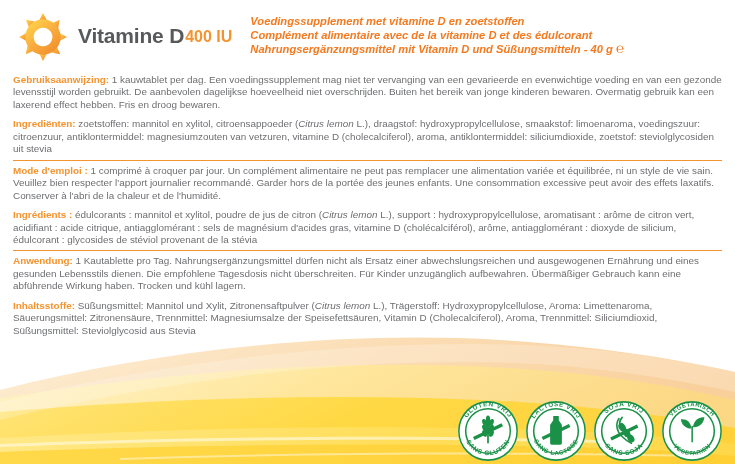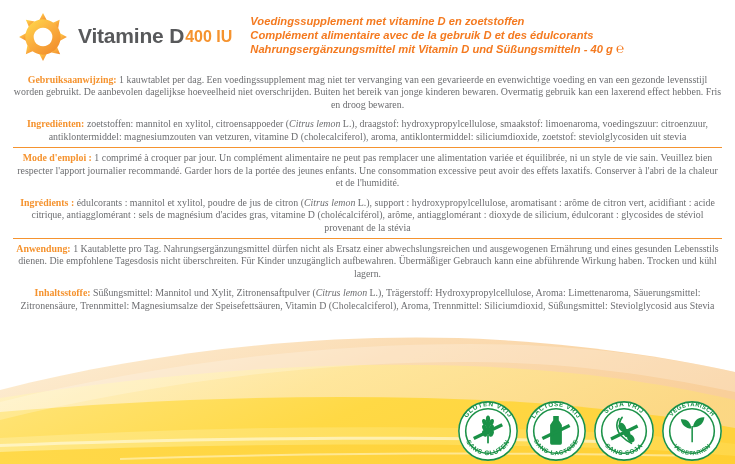--- a/index.html
+++ b/index.html
@@ -93,24 +93,23 @@
     z-index: 3;
   }
   .section {
     padding: 0 13px;
     box-sizing: border-box;
   }
   .section-text {
     font-size: 9.9px;
     line-height: 12.45px;
     color: #6d6e71;
-    text-align: center;
+    text-align: left;
     margin: 0;
     padding: 4px 0 3px 0;
-    font-family: Liberation Serif, serif;
   }
   .section-head {
     color: #f5932f;
     font-weight: bold;
   }
   .section-text i {
     font-style: italic;
   }
   .divider {
     height: 1px;
@@ -206,21 +205,21 @@
           <path d="M50 16 A34 34 0 1 1 49.9 16 Z M50 32 A18 18 0 1 0 50.1 32 Z" fill-rule="evenodd"></path>
         </g>
       </svg>
     </div>
 
     <div class="brand-title">Vitamine D</div>
     <div class="brand-dose">400 IU</div>
 
     <div class="header-desc">
       <div>Voedingssupplement met vitamine D en zoetstoffen</div>
-      <div>Complément alimentaire avec de la gebruik D et des édulcorants</div>
+      <div>Complément alimentaire avec de la vitamine D et des édulcorant</div>
       <div><span>Nahrungsergänzungsmittel mit Vitamin D und Süßungsmitteln - 40 g </span><span class="ekmark">℮</span></div>
     </div>
   </div>
 
   <div class="sections">
 
     <div class="section">
       <p class="section-text"><span class="section-head">Gebruiksaanwijzing:</span><span> 1 kauwtablet per dag. Een voedingssupplement mag niet ter vervanging van een gevarieerde en evenwichtige voeding en van een gezonde levensstijl worden gebruikt. De aanbevolen dagelijkse hoeveelheid niet overschrijden. Buiten het bereik van jonge kinderen bewaren. Overmatig gebruik kan een laxerend effect hebben. Fris en droog bewaren.</span></p>
     </div>
 

